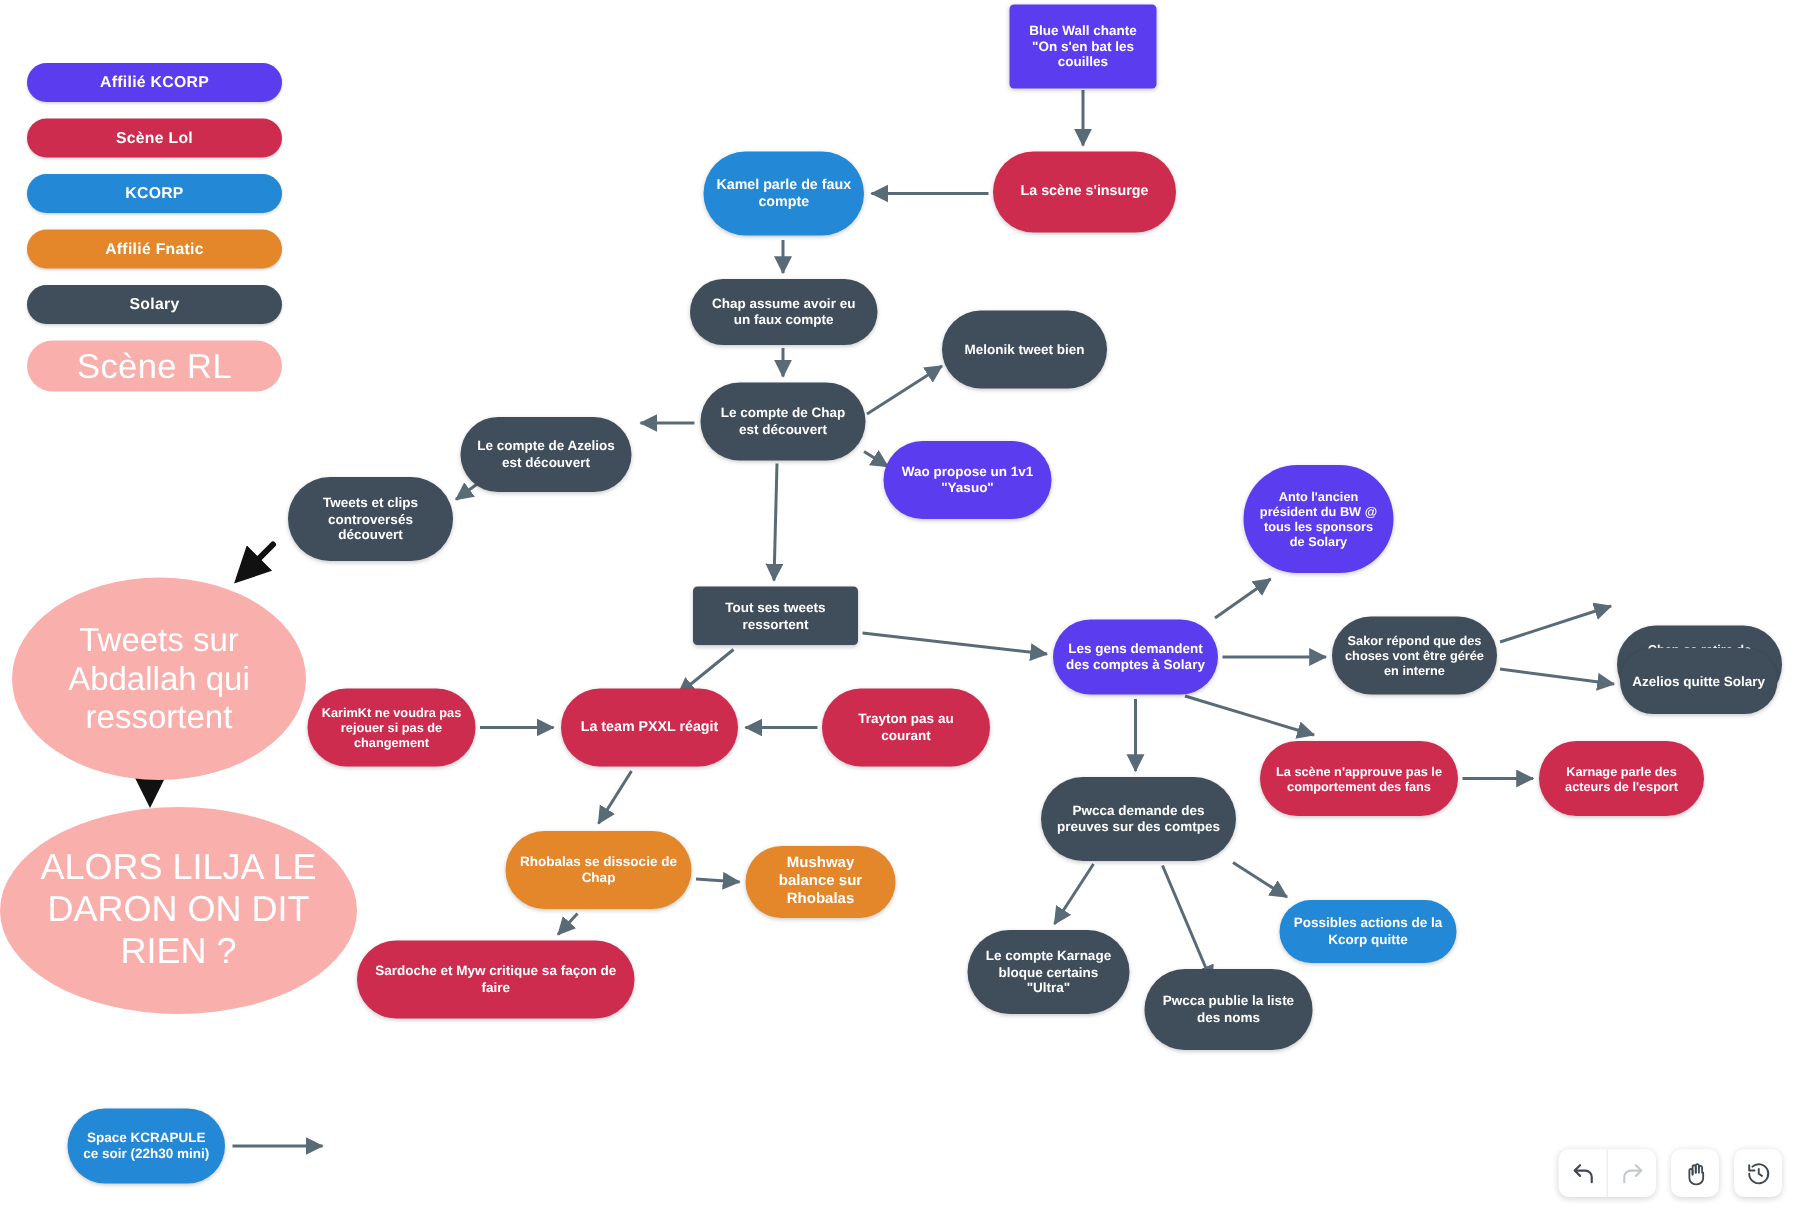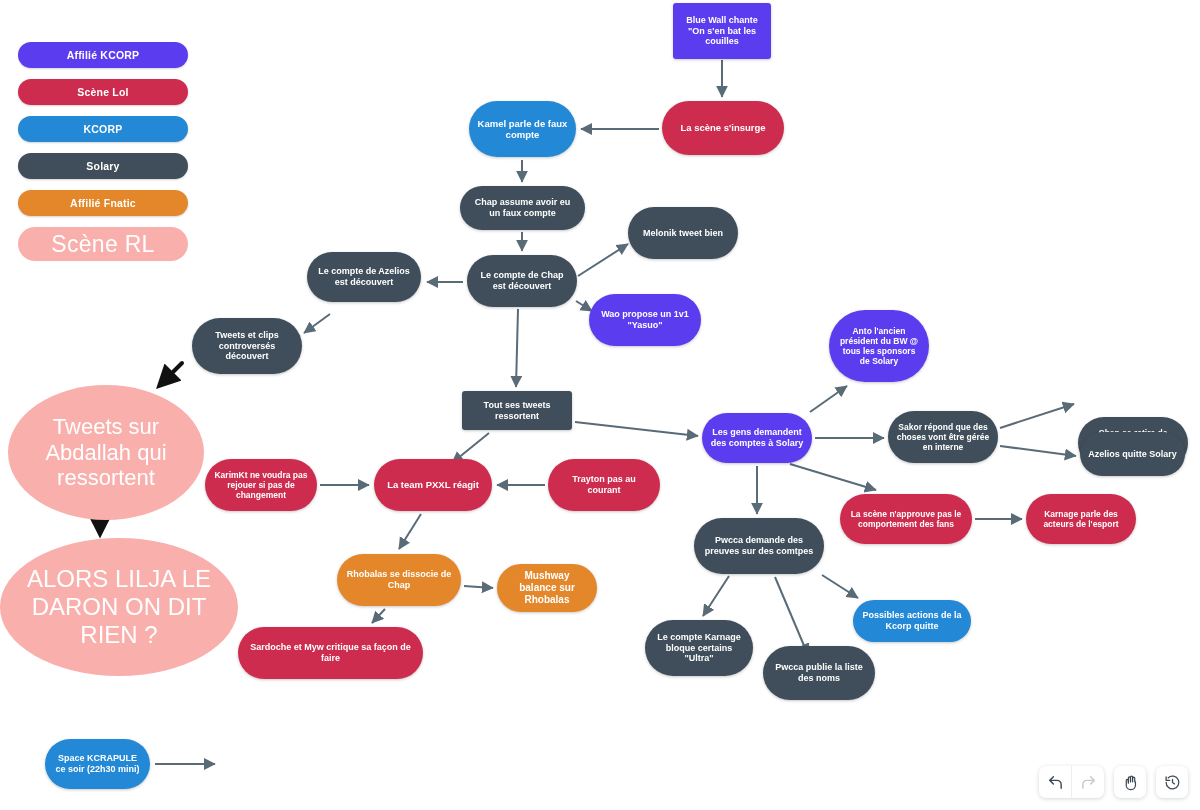--- a/index.html
+++ b/index.html
@@ -94,25 +94,25 @@
   <div class="legend">
     <div class="legend-pill" style="background: rgb(91, 61, 239);">
       <span>Affilié KCORP</span>
     </div>
     <div class="legend-pill" style="background: rgb(206, 44, 78);">
       <span>Scène Lol</span>
     </div>
     <div class="legend-pill" style="background: rgb(35, 136, 214);">
       <span>KCORP</span>
     </div>
+    <div class="legend-pill" style="background: rgb(227, 135, 42);">
+      <span>Affilié Fnatic</span>
+    </div>
     <div class="legend-pill" style="background: rgb(63, 78, 90);">
       <span>Solary</span>
-    </div>
-    <div class="legend-pill" style="background: rgb(227, 135, 42);">
-      <span>Affilié Fnatic</span>
     </div>
     <div class="legend-rl" style="background: rgb(249, 175, 172);">
       <span>Scène RL</span>
     </div>
   </div>
 
   <div id="node-layer">
       <div class="node shape-rect" style="left: 673px; top: 3px; width: 98px; height: 56px; background: rgb(91, 61, 239); font-size: 9px;">
         <span>Blue Wall chante "On s'en bat les couilles</span>
       </div>
@@ -127,21 +127,21 @@
       </div>
       <div class="node shape-round" style="left: 628px; top: 207px; width: 110px; height: 52px; background: rgb(63, 78, 90); font-size: 9px;">
         <span>Melonik tweet bien</span>
       </div>
       <div class="node shape-round" style="left: 467px; top: 255px; width: 110px; height: 52px; background: rgb(63, 78, 90); font-size: 9px;">
         <span>Le compte de Chap est découvert</span>
       </div>
       <div class="node shape-round" style="left: 589px; top: 294px; width: 112px; height: 52px; background: rgb(91, 61, 239); font-size: 9px;">
         <span>Wao propose un 1v1 "Yasuo"</span>
       </div>
-      <div class="node shape-round" style="left: 307px; top: 252px; width: 114px; height: 50px; background: rgb(63, 78, 90); font-size: 9px;">
+      <div class="node shape-round" style="left: 307px; top: 278px; width: 114px; height: 50px; background: rgb(63, 78, 90); font-size: 9px;">
         <span>Le compte de Azelios est découvert</span>
       </div>
       <div class="node shape-round" style="left: 192px; top: 318px; width: 110px; height: 56px; background: rgb(63, 78, 90); font-size: 9px;">
         <span>Tweets et clips controversés découvert</span>
       </div>
       <div class="node shape-rect" style="left: 462px; top: 391px; width: 110px; height: 39px; background: rgb(63, 78, 90); font-size: 9px;">
         <span>Tout ses tweets ressortent</span>
       </div>
       <div class="node shape-ellipse pink-ellipse" style="left: 8px; top: 385px; width: 196px; height: 135px; background: rgb(249, 175, 172); font-size: 22px;">
         <span>Tweets sur Abdallah qui ressortent</span>

